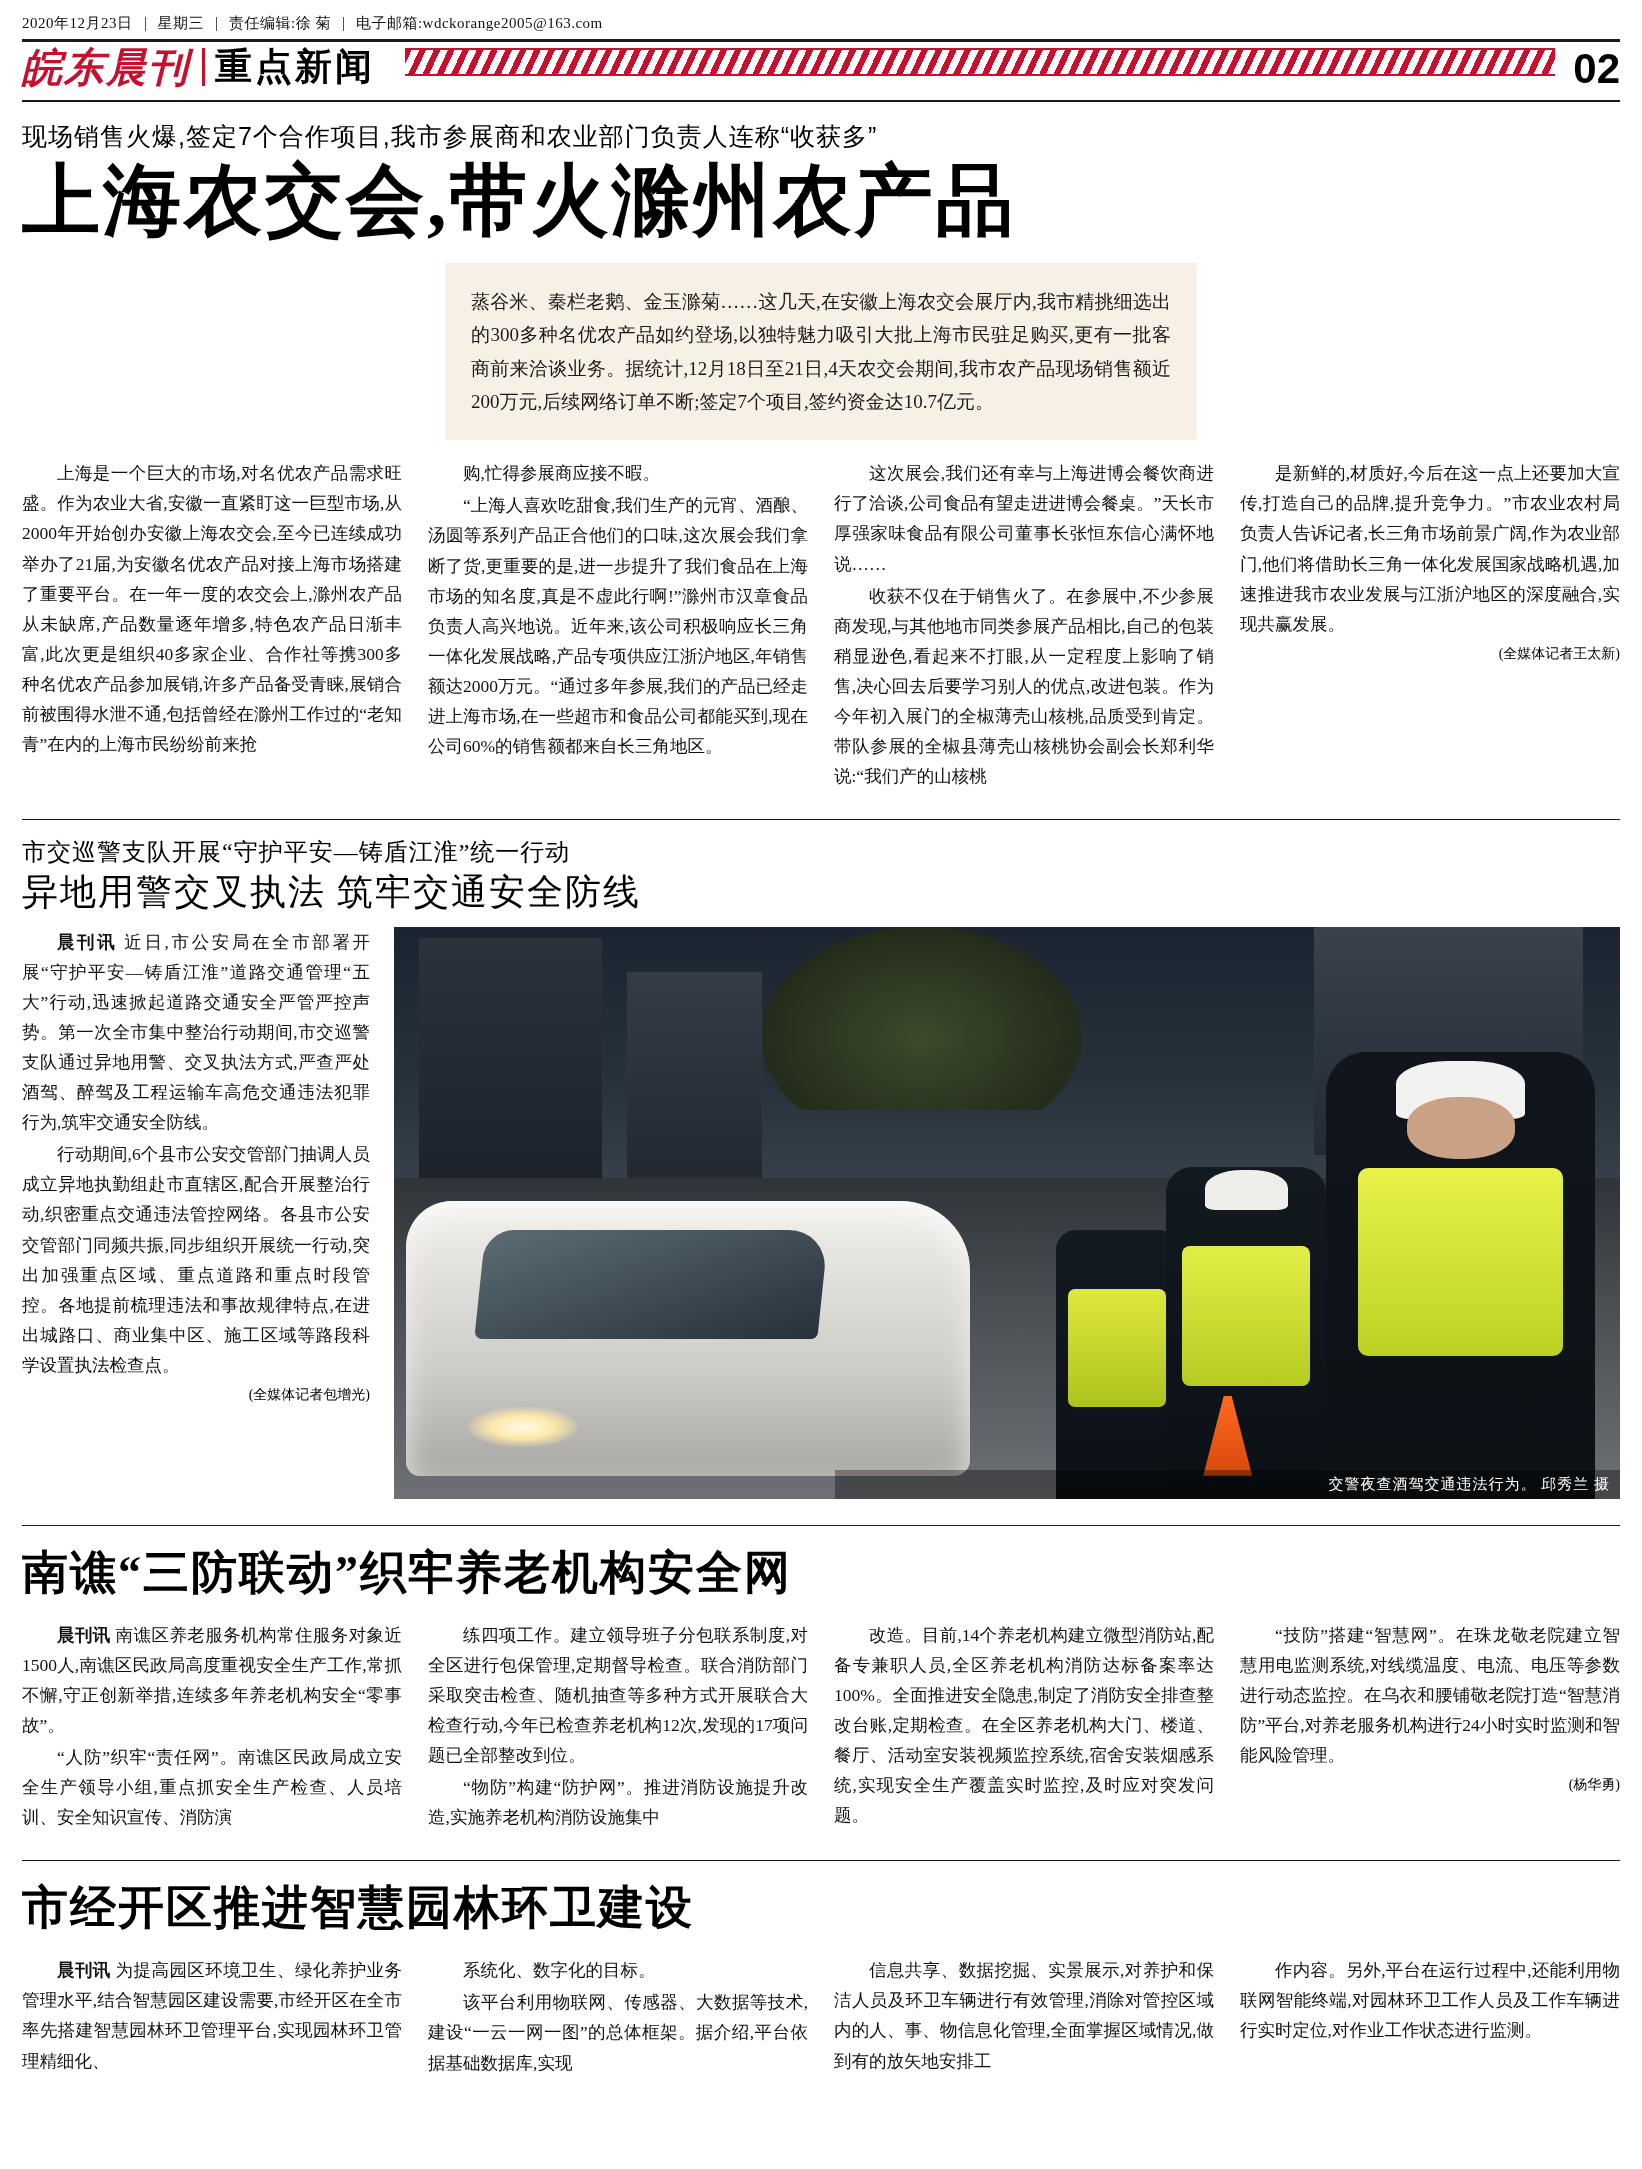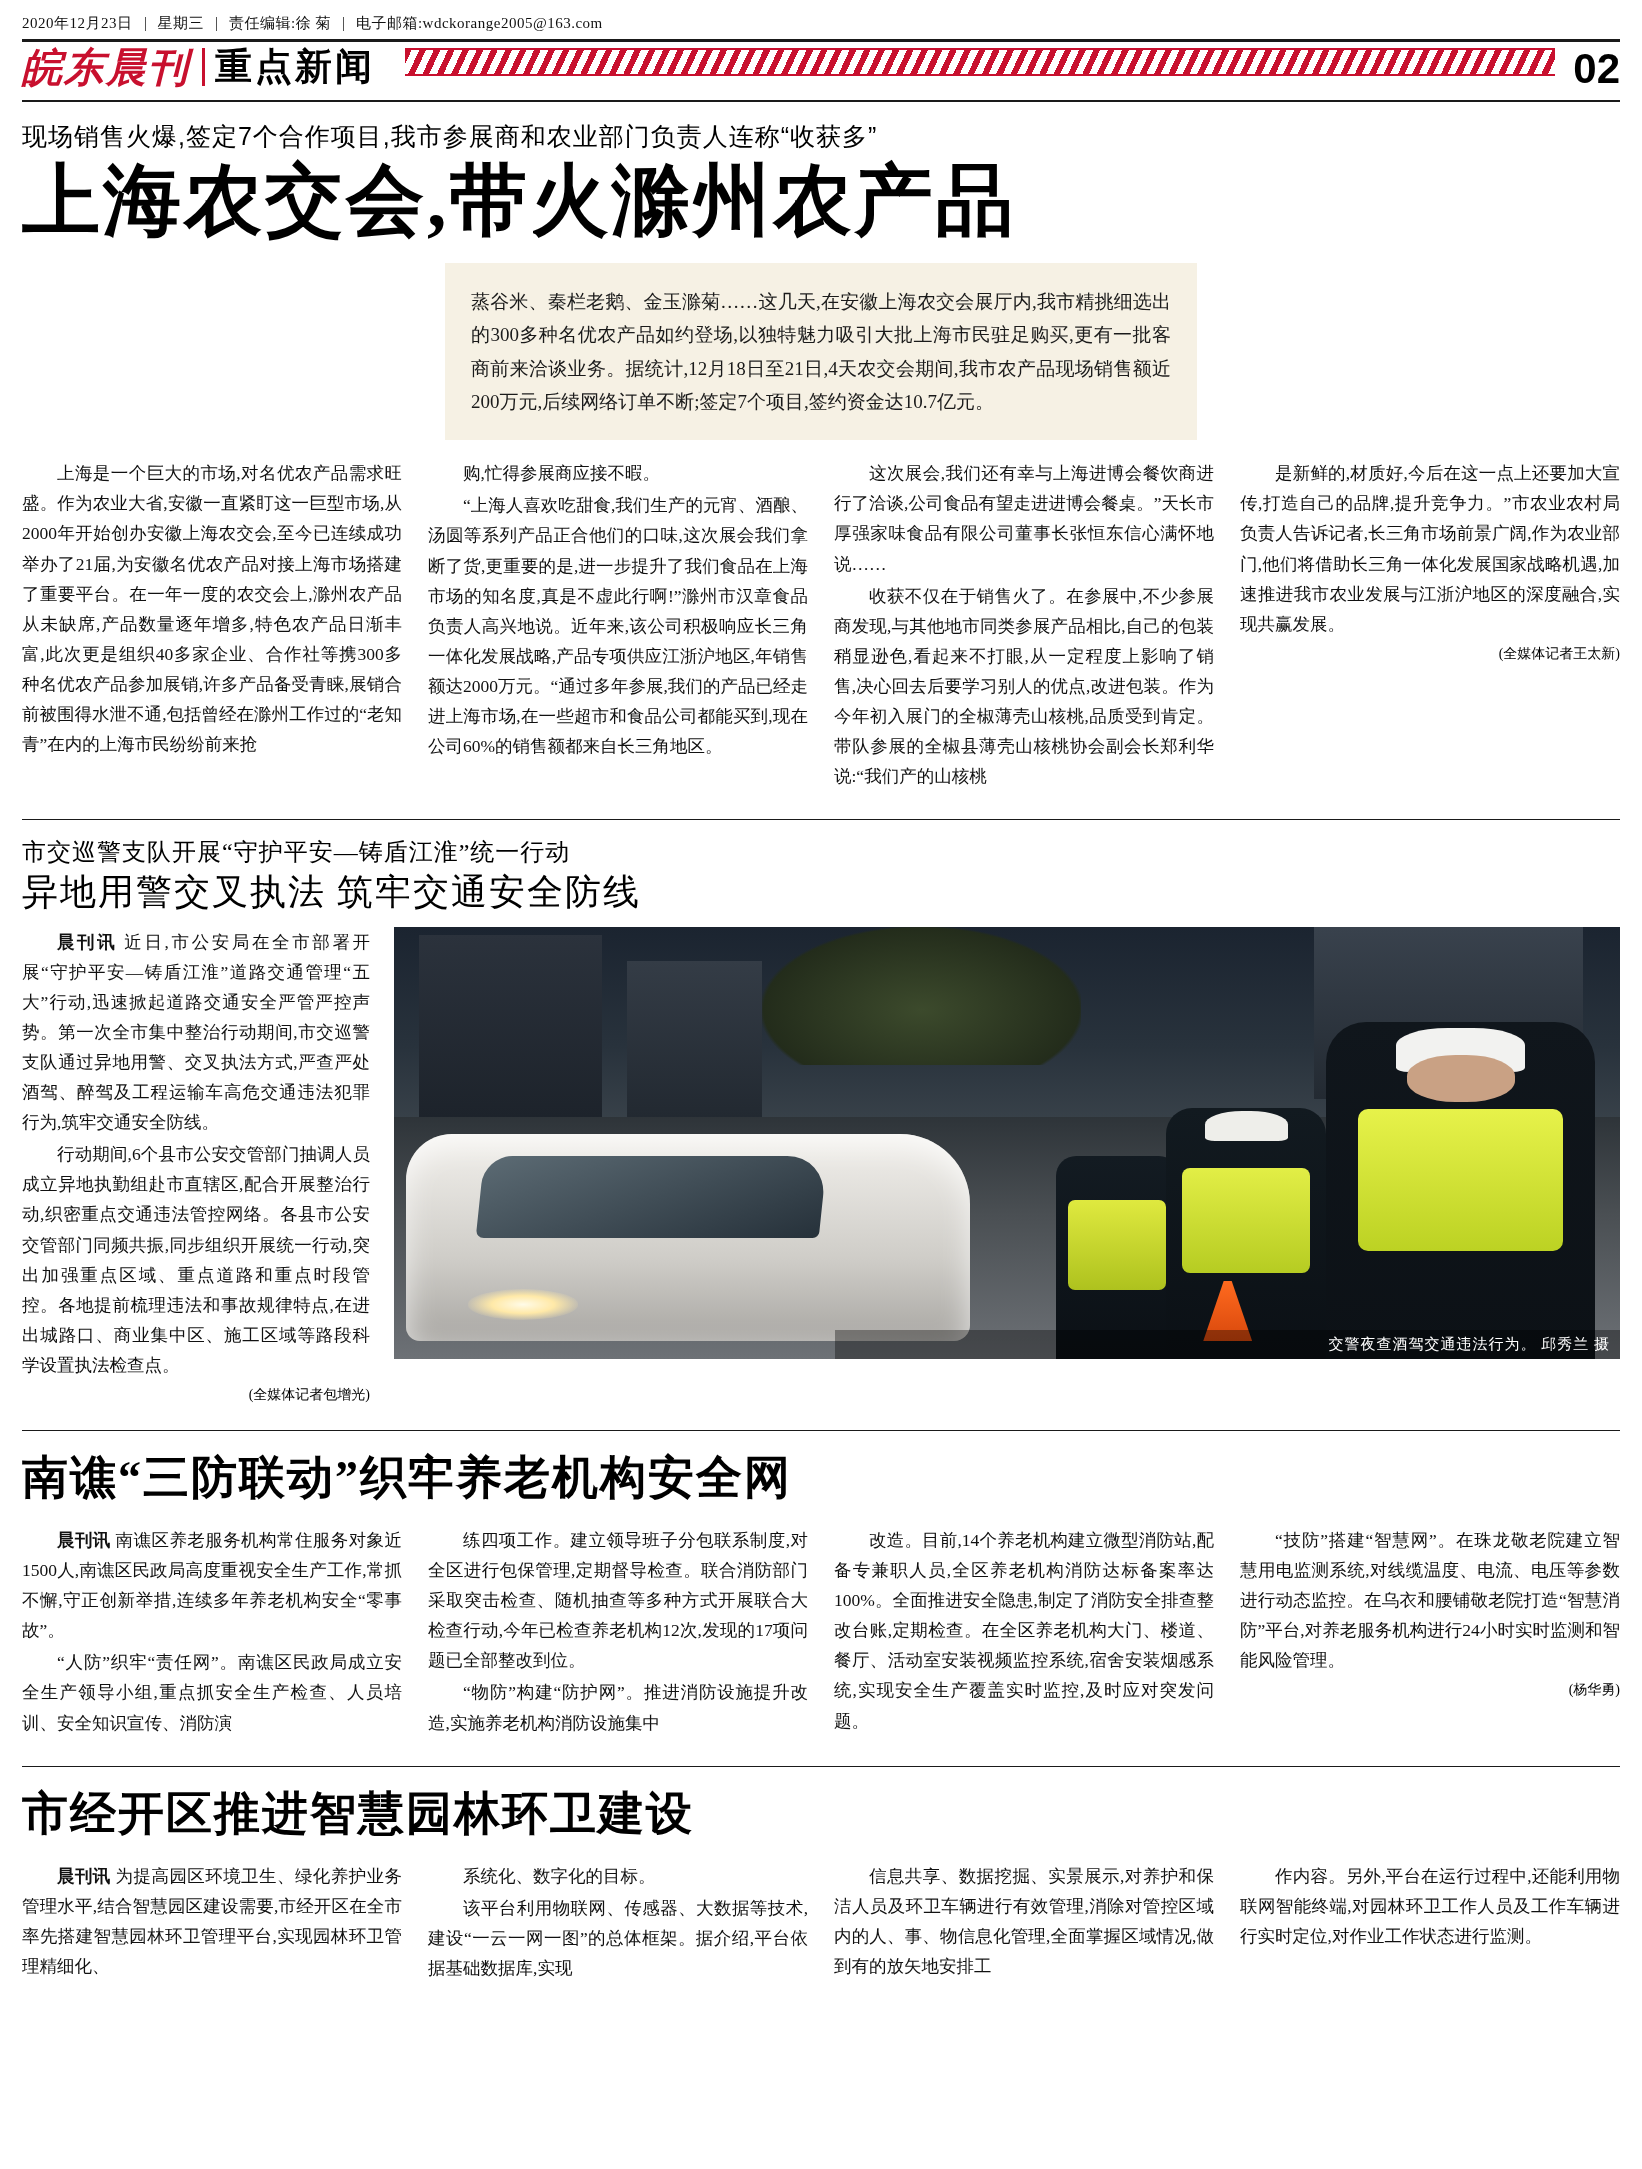--- a/index.html
+++ b/index.html
@@ -184,21 +184,21 @@
     width: 348px;
     flex: 0 0 348px;
   }
   .photo-wrap {
     position: relative;
     flex: 1;
   }
   .photo {
     position: relative;
     width: 100%;
-    height: 432px;
+    height: 572px;
     overflow: hidden;
     background: #14181d;
   }
   .photo .sky {
     position: absolute; left:0; top:0; width:100%; height:46%;
     background: linear-gradient(#1b2430, #28323c 60%, #39424a);
   }
   .photo .road {
     position: absolute; left:0; bottom:0; width:100%; height:56%;
     background: linear-gradient(#2e3439, #4a4f53 40%, #6d7176);

